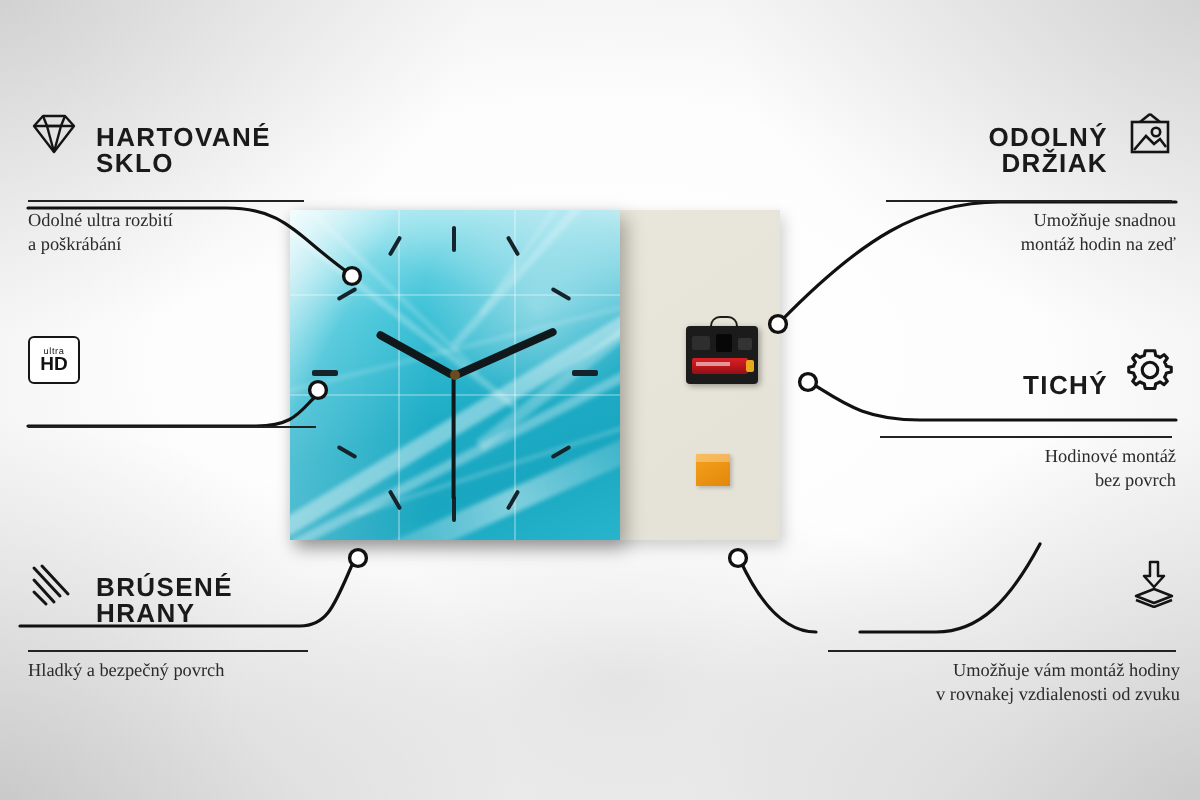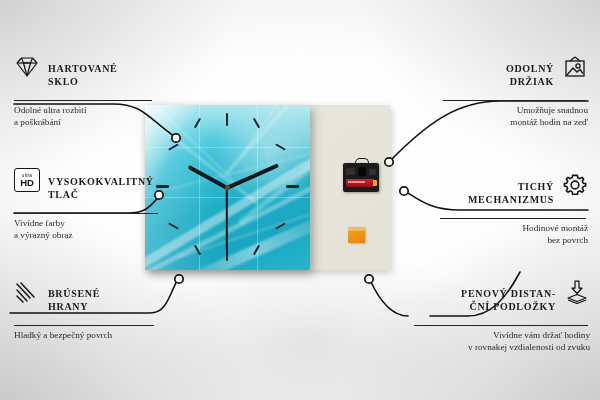--- a/index.html
+++ b/index.html
@@ -89,22 +89,22 @@
 
   
   #links{position:absolute;left:0;top:0;width:600px;height:400px;}
 
   
   .feat{position:absolute;}
   .feat .row{display:flex;align-items:center;gap:8px;}
   .feat.left .row{justify-content:flex-start;}
   .feat.right .row{justify-content:flex-end;}
   .ttl{
-    font-family:Liberation Serif, serif;
-    font-weight:700;font-size:10px;letter-spacing:.7px;color:#1a1a1a;
+    font-family:Liberation Sans, sans-serif;
+    font-weight:700;font-size:13px;letter-spacing:.7px;color:#1a1a1a;
     line-height:13.5px;text-transform:uppercase;
   }
   .feat.right .ttl{text-align:right;}
   .rule{height:1.3px;background:#222;margin:5px 0 4px 0;}
   .desc{
     font-family:"Liberation Serif", serif;
     font-size:9.2px;line-height:11.4px;color:#2b2b2b;
   }
   .feat.right .desc{text-align:right;}
   .ico{width:26px;height:40px;flex:0 0 26px;display:block;}
@@ -236,30 +236,22 @@
   </div>
 
   <div class="feat left" style="left:14px;top:168px;width:146px;">
     <div class="row">
       <span class="ico">
         <span class="hdbox">
           <span class="hd-ultra">ultra</span>
           <span class="hd-big">HD</span>
         </span>
       </span>
-      <span class="ttl">
-        <span>VYSOKOKVALITNÝ</span><br>
-        <span>TLAČ</span>
-      </span>
     </div>
     <div class="rule" style="width:144px;"></div>
-    <div class="desc">
-      <span>Vivídne farby</span><br>
-      <span>a výrazný obraz</span>
-    </div>
   </div>
 
   <div class="feat left" style="left:14px;top:280px;width:142px;">
     <div class="row">
       <span class="ico">
         <svg width="26" height="24" viewBox="0 0 26 24">
           <g stroke="#141414" stroke-width="1.5" stroke-linecap="round">
             <line x1="3" y1="4" x2="16" y2="18"></line>
             <line x1="3" y1="10" x2="13" y2="21"></line>
             <line x1="3" y1="16" x2="9" y2="22"></line>
@@ -299,54 +291,49 @@
     <div class="desc">
       <span>Umožňuje snadnou</span><br>
       <span>montáž hodin na zeď</span>
     </div>
   </div>
 
   <div class="feat right" style="right:12px;top:173px;width:148px;">
     <div class="row">
       <span class="ttl">
         <span>TICHÝ</span><br>
-        <span>MECHANIZMUS</span>
       </span>
       <span class="ico">
         <svg width="26" height="24" viewBox="0 0 26 26">
           <g fill="none" stroke="#141414" stroke-width="1.7" stroke-linejoin="round">
             <path d="M13,2.6 l2.6,0 l.5,2.6 a8,8 0 0 1 2.3,1.0 l2.2,-1.5 l1.8,1.8 l-1.5,2.2 a8,8 0 0 1 1.0,2.3 l2.6,.5 l0,2.6 l-2.6,.5 a8,8 0 0 1 -1.0,2.3 l1.5,2.2 l-1.8,1.8 l-2.2,-1.5 a8,8 0 0 1 -2.3,1.0 l-.5,2.6 l-2.6,0 l-2.6,0 l-.5,-2.6 a8,8 0 0 1 -2.3,-1.0 l-2.2,1.5 l-1.8,-1.8 l1.5,-2.2 a8,8 0 0 1 -1.0,-2.3 l-2.6,-.5 l0,-2.6 l2.6,-.5 a8,8 0 0 1 1.0,-2.3 l-1.5,-2.2 l1.8,-1.8 l2.2,1.5 a8,8 0 0 1 2.3,-1.0 l.5,-2.6 Z"></path>
             <circle cx="13" cy="13" r="4.2"></circle>
           </g>
         </svg>
       </span>
     </div>
     <div class="rule" style="width:146px;"></div>
     <div class="desc">
       <span>Hodinové montáž</span><br>
       <span>bez povrch</span>
     </div>
   </div>
 
   <div class="feat right" style="right:10px;top:280px;width:176px;">
     <div class="row">
-      <span class="ttl">
-        <span>PENOVÝ DISTAN-</span><br>
-        <span>ČNÍ PODLOŽKY</span>
-      </span>
       <span class="ico">
         <svg width="26" height="24" viewBox="0 0 26 24">
           <g fill="none" stroke="#141414" stroke-width="1.25" stroke-linejoin="round">
             <path d="M11,1 h4 v7 h3 l-5,5.5 l-5,-5.5 h3 z"></path>
             <path d="M13,14.5 L22,18 L13,21.5 L4,18 Z"></path>
             <path d="M4,20 L13,23.5 L22,20"></path>
           </g>
         </svg>
       </span>
     </div>
     <div class="rule" style="width:174px;"></div>
     <div class="desc">
-      <span>Vivídne vám držať hodiny</span><br>
+      <span>Umožňuje vám montáž hodiny</span><br>
       <span>v rovnakej vzdialenosti od zvuku</span>
     </div>
   </div>
 
 </div>
 
 </body></html>

